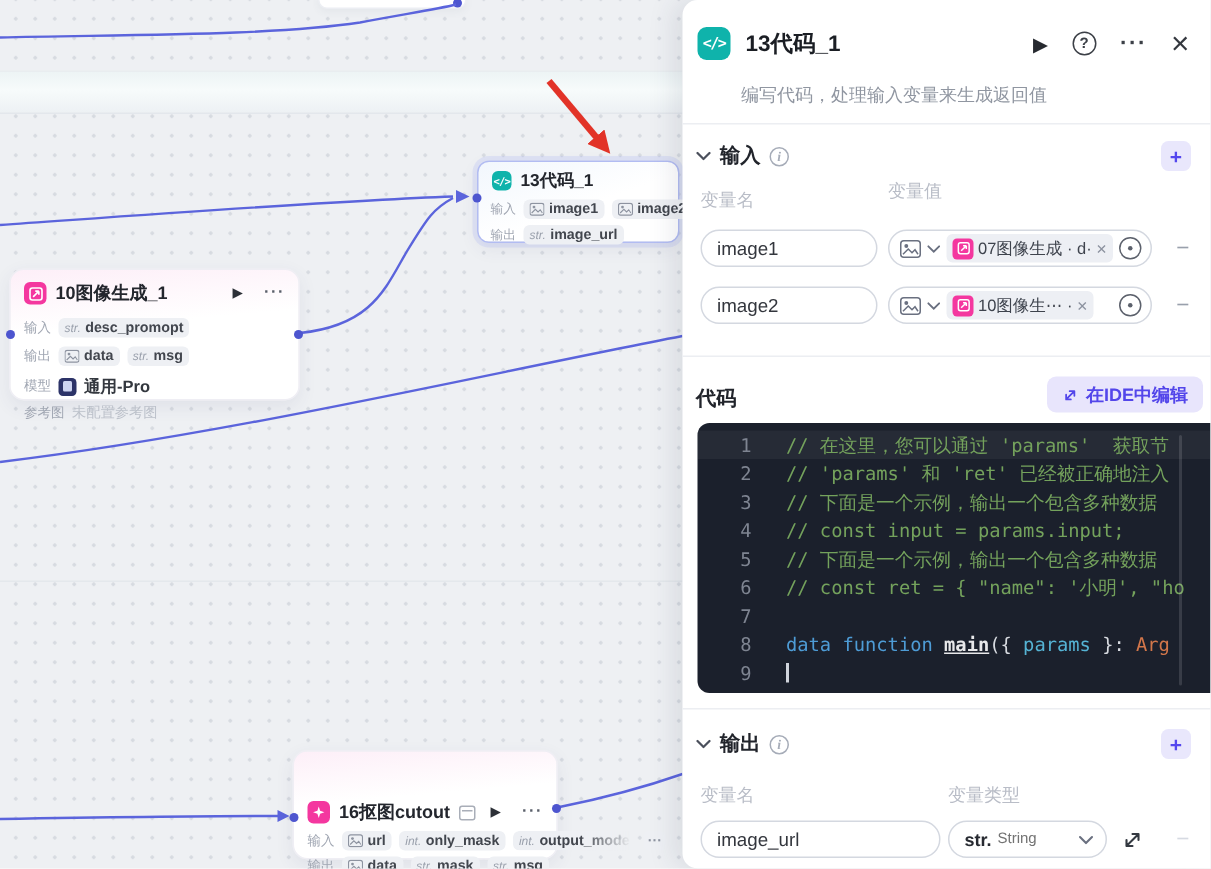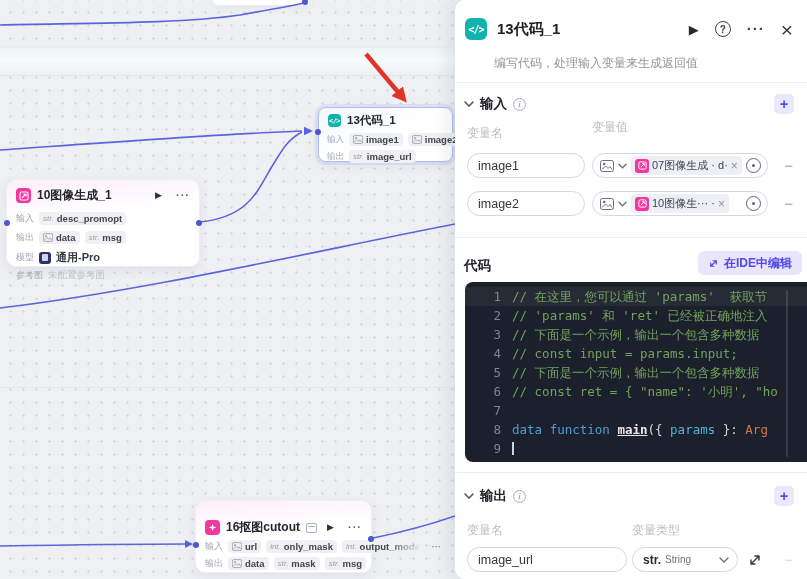--- a/index.html
+++ b/index.html
@@ -89,21 +89,21 @@
   .locate::after{content:"";position:absolute;left:50%;top:50%;width:3.5px;height:3.5px;margin:-1.75px 0 0 -1.75px;border-radius:50%;background:#5c616c;}
   .minus{margin-left:auto;font-size:15px;color:#99a0ac;cursor:pointer;line-height:1;}
   .minus.dis{color:#d6dae2;}
   .idebtn{position:absolute;right:5px;top:251px;height:24px;border-radius:6px;background:#e8e5fc;color:#5346ea;
     display:flex;align-items:center;gap:5px;padding:0 10px;font-size:12px;font-weight:600;cursor:pointer;}
   .editor{position:absolute;left:10px;right:0;top:282px;height:180px;background:#1b202c;
     border-radius:8px 0 0 8px;overflow:hidden;font:12.5px/19px "DejaVu Sans Mono",monospace;padding-top:5px;box-sizing:border-box;}
   .cl{display:flex;height:19px;align-items:center;}
   .cl.hl{background:rgba(255,255,255,.05);}
   .ln{width:36px;text-align:right;color:#7e8491;flex:none;}
-  .ct{margin-left:11px;white-space:pre;}
+  .ct{margin-left:23px;white-space:pre;}
   .c-comment{color:#74a25c;}
   .c-kw{color:#4e9cd6;}
   .c-fn{color:#e8e8ea;font-weight:bold;text-decoration:underline;}
   .c-plain{color:#d7dae0;}
   .c-param{color:#55b3d4;}
   .c-type{color:#d2764a;}
   .cursor{display:inline-block;width:1.5px;height:13px;background:#d0d4dc;vertical-align:-2px;}
   .scrollline{position:absolute;right:19px;top:8px;bottom:5px;width:2px;background:rgba(255,255,255,.13);border-radius:1px;}
   .selectbox{margin-left:5px;width:106px;height:25px;border:1px solid #d4d8e0;border-radius:13px;box-sizing:border-box;
     display:flex;align-items:center;padding:0 8px 0 10px;gap:4px;cursor:pointer;background:#fff;}
@@ -210,21 +210,21 @@
         <span class="nlabel" style="font-size:8.5px;">输出</span>
         <span class="tag">
             <span class="tprefix">str.</span>
             <span>image_url</span>
           </span>
       </div>
       <span class="port" style="left:-4px;top:21px;"></span>
     </div>
 
     <div class="node node-pink" style="left:195px;top:500px;width:177px;height:73px;">
-      <div class="nhead" style="padding-top:18px;">
+      <div class="nhead" style="padding-top:18px;margin-top:14px;">
         <span class="nicon bg-pink">
           <svg width="9" height="9" viewBox="0 0 10 10">
               <path d="M5 0.8 L6 3.9 L9.2 5 L6 6.1 L5 9.2 L4 6.1 L0.8 5 L4 3.9 Z" fill="#fff"></path>
             </svg>
         </span>
         <span class="ntitle">16抠图cutout</span>
         <span class="note-ic"></span>
         <span class="nplay">▶</span>
         <span class="nmore">···</span>
       </div>

